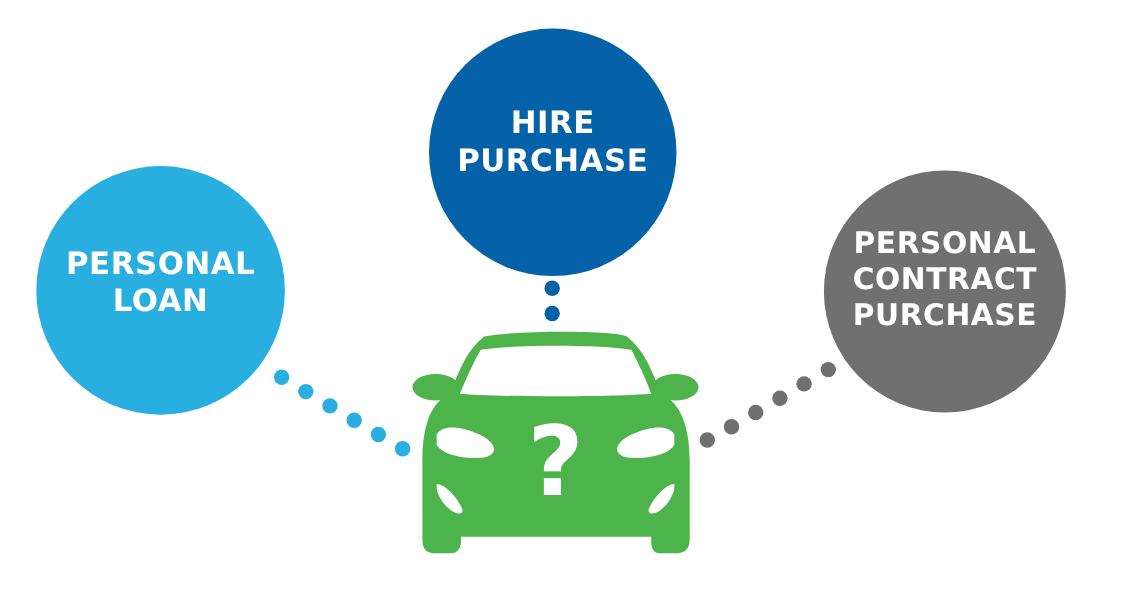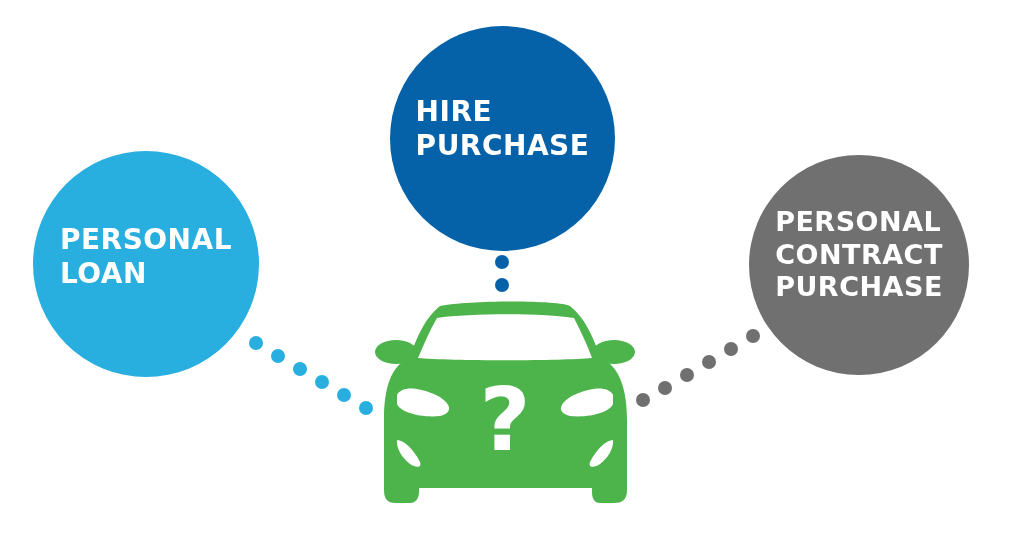--- a/index.html
+++ b/index.html
@@ -1,21 +1,21 @@
 <!DOCTYPE html>
 <html><head>
 <meta charset="utf-8">
 <style>
   html, body { margin: 0; padding: 0; background: #ffffff; }
   body { width: 1024px; height: 536px; position: relative; overflow: hidden; }
   .stage { position: absolute; left: 0; top: 0; width: 1024px; height: 536px; }
   .option {
     position: absolute; border-radius: 50%;
     display: flex; align-items: center; justify-content: center;
-    text-align: left; color: #ffffff;
+    text-align: center; color: #ffffff;
     font-family: "DejaVu Sans", sans-serif; font-weight: bold;
     letter-spacing: 0.5px; line-height: 1.2;
   }
   .option .label { white-space: pre-line; }
   #opt-pl { left: 33px; top: 151px; width: 226px; height: 226px; font-size: 28px; }
   #opt-hp { left: 390px; top: 26px; width: 225px; height: 225px; font-size: 28px; }
   #opt-pcp { left: 749px; top: 155px; width: 220px; height: 220px; font-size: 27px; }
   #opt-pl .label { margin-top: -14px; }
   #opt-hp .label { margin-top: -20px; }
   #opt-pcp .label { margin-top: -20px; }

